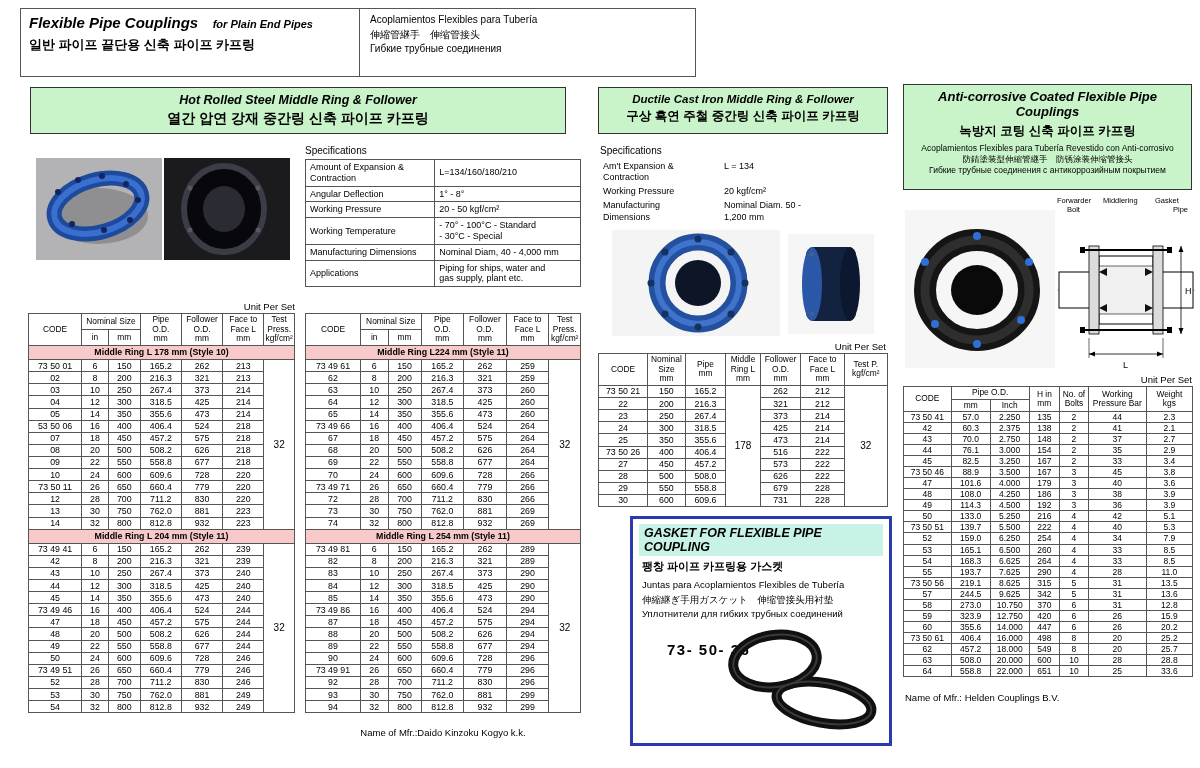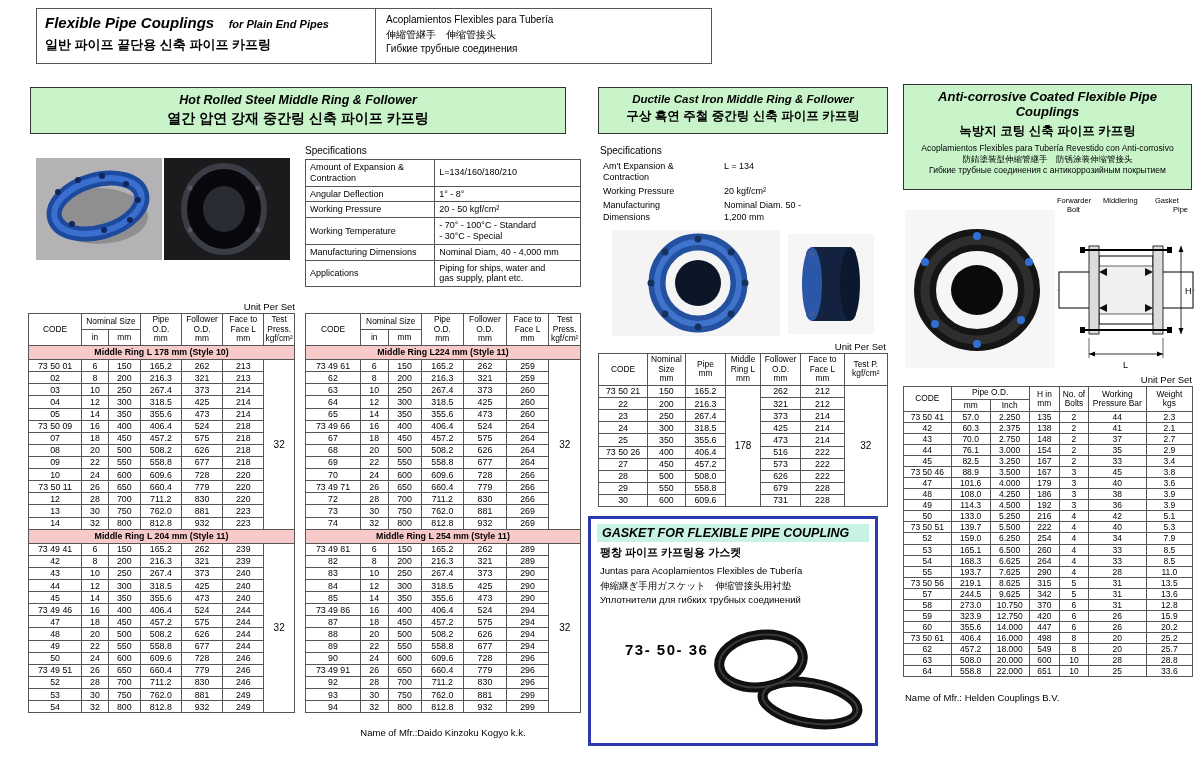--- a/index.html
+++ b/index.html
@@ -47,21 +47,21 @@
 .gk-code{font-weight:bold;font-size:15px;letter-spacing:1.5px}
 .mfr{font-size:9.5px}
 .photo svg{display:block}
 .diag-label{position:absolute;font-size:7.5px;white-space:nowrap}
 </style>
 </head>
 <body>
 
 <div class="page">
 
-  <div class="abs header-box" style="left:36px;top:8px;width:676px;height:56px">
+  <div class="abs header-box" style="left:20px;top:8px;width:676px;height:69px">
     <div class="hb-left">
       <div>
         <span class="t-en">Flexible Pipe Couplings</span>
         <span class="t-sub">for Plain End Pipes</span>
       </div>
       <div class="t-ko">일반 파이프 끝단용 신축 파이프 카프링</div>
     </div>
     <div class="hb-right">
       <div>Acoplamientos Flexibles para Tubería</div>
       <div>伸縮管継手　伸缩管接头</div>
@@ -230,21 +230,21 @@
         </tr>
         <tr>
           <td>05</td>
           <td>14</td>
           <td>350</td>
           <td>355.6</td>
           <td>473</td>
           <td>214</td>
         </tr>
         <tr class="gs">
-          <td>73 50 09</td>
+          <td>53 50 06</td>
           <td>16</td>
           <td>400</td>
           <td>406.4</td>
           <td>524</td>
           <td>218</td>
         </tr>
         <tr>
           <td>07</td>
           <td>18</td>
           <td>450</td>
@@ -854,21 +854,21 @@
         <tr>
           <td>30</td>
           <td>600</td>
           <td>609.6</td>
           <td>731</td>
           <td>228</td>
         </tr>
       </tbody>
   </table>
 
-  <div class="abs gasketbox" style="left:588px;top:516px;width:290px;height:230px">
+  <div class="abs gasketbox" style="left:630px;top:516px;width:262px;height:230px">
     <div class="gk-title">GASKET FOR FLEXIBLE PIPE COUPLING</div>
     <div class="gk-ko">팽창 파이프 카프링용 가스켓</div>
     <div class="gk-line">Juntas para Acoplamientos Flexibles de Tubería</div>
     <div class="gk-line">伸縮継ぎ手用ガスケット　伸缩管接头用衬垫</div>
     <div class="gk-line">Уплотнители для гибких трубных соединений</div>
     <div class="abs gk-code" style="left:34px;top:122px">73- 50- 36</div>
     <div class="abs photo" style="right:4px;bottom:2px;width:165px;height:122px">
       <svg width="100%" height="100%" viewBox="0 0 165 122">
         <g fill="none" stroke="#101010">
           <ellipse cx="55" cy="42" rx="42" ry="26" stroke-width="10" transform="rotate(-8 55 42)"></ellipse>

